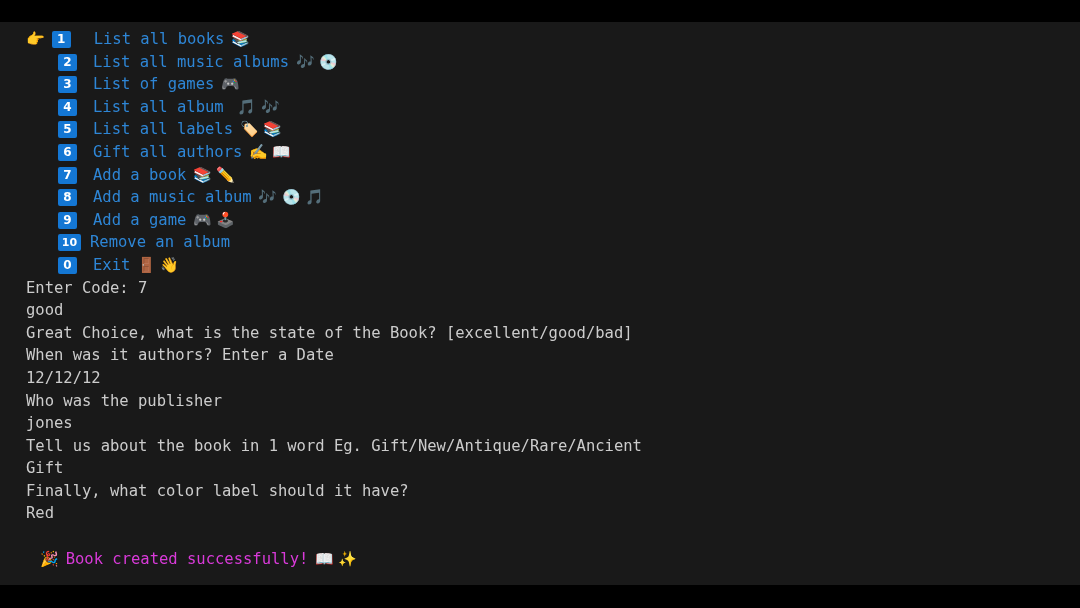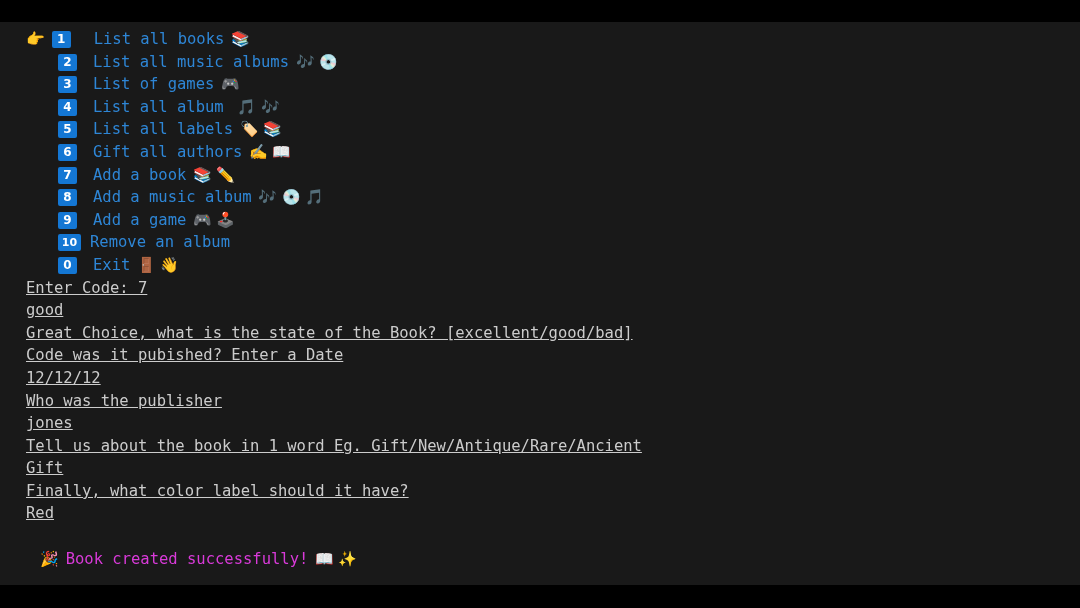--- a/index.html
+++ b/index.html
@@ -78,21 +78,21 @@
     font-family: "DejaVu Sans", "Liberation Sans", sans-serif;
     font-size: 15px;
   }
 
   .cursor-hand {
     color: #e8a33d;
     font-family: "DejaVu Sans", "Liberation Sans", sans-serif;
     font-size: 15px;
   }
 
-  .io-line { color: #cccccc; text-decoration: underline; }
+  .io-line { color: #cccccc; }
 
   .success {
     color: #d93ad9;
     padding-left: 40px;
   }
 
   .spacer { height: 22.6px; display: block; }
   .indent-2 { padding-left: 38px; margin-left: 20px; }
 
   .gap-sm { display:inline-block; width: 7px; }
@@ -131,21 +131,21 @@
       <span class="line menu-line indent-2"><span class="badge wide">10</span><span class="gap-sm"></span><span>Remove an album</span></span>
 
       <span class="line menu-line indent-2"><span class="badge">0</span><span class="gap-md"></span><span>Exit</span><span class="gap-sm"></span><span class="emoji">🚪 👋</span></span>
 
     </div>
 
     <div>
       <span class="line io-line">Enter Code: 7</span>
       <span class="line io-line">good</span>
       <span class="line io-line">Great Choice, what is the state of the Book? [excellent/good/bad]</span>
-      <span class="line io-line">Code was it pubished? Enter a Date</span>
+      <span class="line io-line">When was it authors? Enter a Date</span>
       <span class="line io-line">12/12/12</span>
       <span class="line io-line">Who was the publisher</span>
       <span class="line io-line">jones</span>
       <span class="line io-line">Tell us about the book in 1 word Eg. Gift/New/Antique/Rare/Ancient</span>
       <span class="line io-line">Gift</span>
       <span class="line io-line">Finally, what color label should it have?</span>
       <span class="line io-line">Red</span>
     </div>
 
     <span class="spacer"></span>

